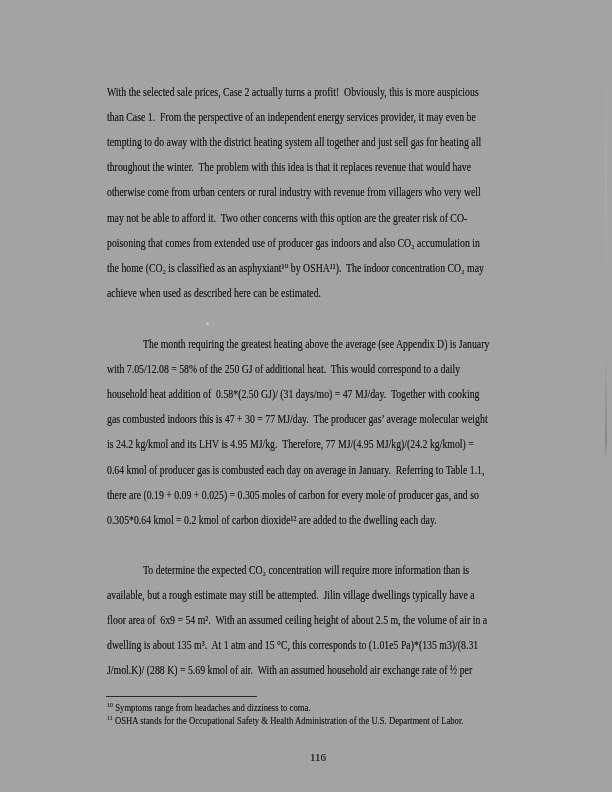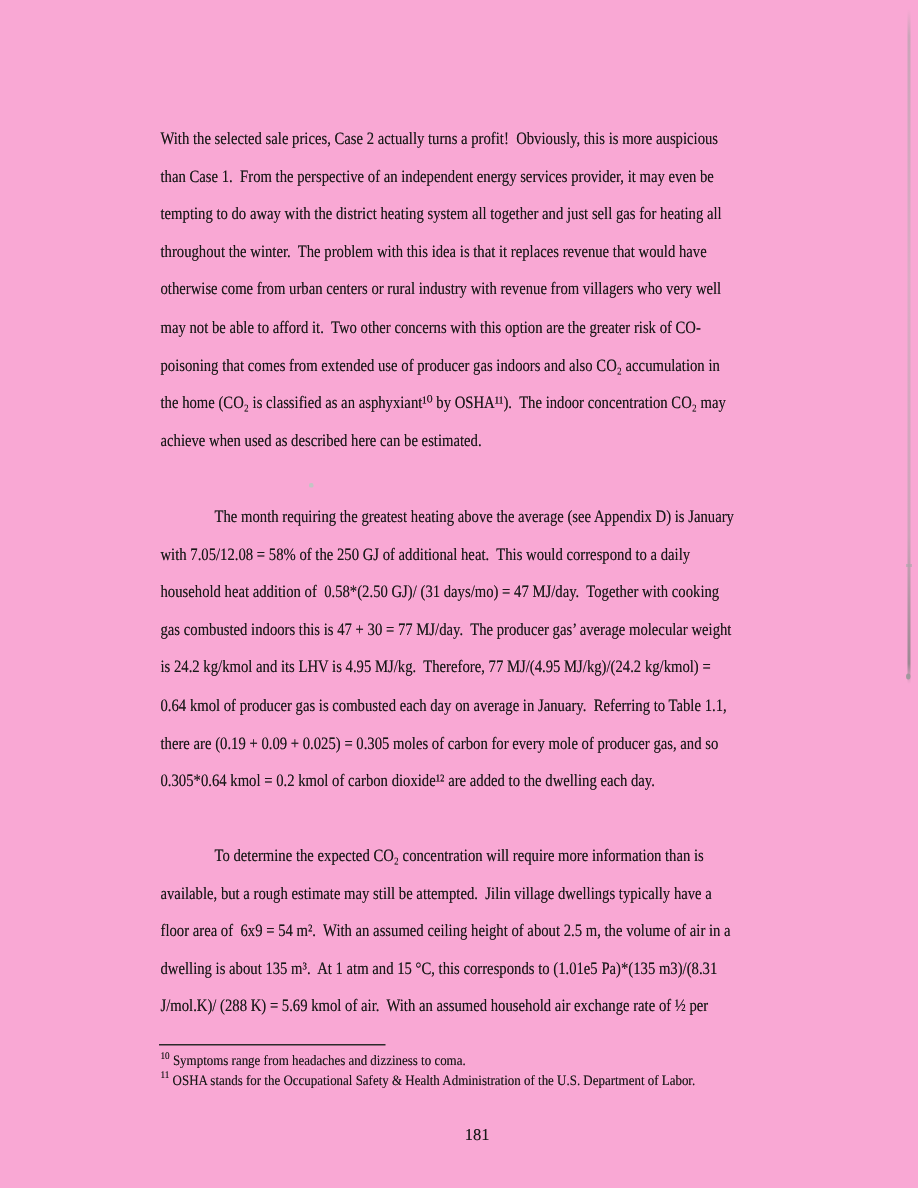--- a/index.html
+++ b/index.html
@@ -4,21 +4,21 @@
 <style>
   html, body {
     margin: 0;
     padding: 0;
     background: #ffffff;
   }
   #page {
     position: relative;
     width: 612px;
     height: 792px;
-    background: #f9a8d4;
+    background: #a3a3a3;
     overflow: hidden;
     font-family: "Liberation Serif", "DejaVu Serif", serif;
     color: #181818;
   }
   .bline {
     position: absolute;
     white-space: pre;
     font-size: 11.6px;
     line-height: 13px;
     transform: scaleX(0.845);
@@ -124,18 +124,18 @@
       <div class="bline" style="top: 589.1px; left: 107px;">available, but a rough estimate may still be attempted.  Jilin village dwellings typically have a</div>
       <div class="bline" style="top: 614.2px; left: 107px;">floor area of  6x9 = 54 m².  With an assumed ceiling height of about 2.5 m, the volume of air in a</div>
       <div class="bline" style="top: 639.3px; left: 107px;">dwelling is about 135 m³.  At 1 atm and 15 °C, this corresponds to (1.01e5 Pa)*(135 m3)/(8.31</div>
       <div class="bline" style="top: 664.4px; left: 107px;">J/mol.K)/ (288 K) = 5.69 kmol of air.  With an assumed household air exchange rate of ½ per</div>
     </div>
   <div id="footnote-sep"></div>
   <div id="footnotes">
       <div class="fline" style="top: 702px; left: 107px;"><sup>10</sup> Symptoms range from headaches and dizziness to coma.</div>
       <div class="fline" style="top: 715px; left: 107px;"><sup>11</sup> OSHA stands for the Occupational Safety &amp; Health Administration of the U.S. Department of Labor.</div>
     </div>
-  <div id="page-number">181</div>
+  <div id="page-number">116</div>
   <div id="scan-line"></div>
   <div id="scan-line-tick"></div>
   <div id="scan-line-dot"></div>
   <div id="speck"></div>
 </div>
 
 </body></html>

